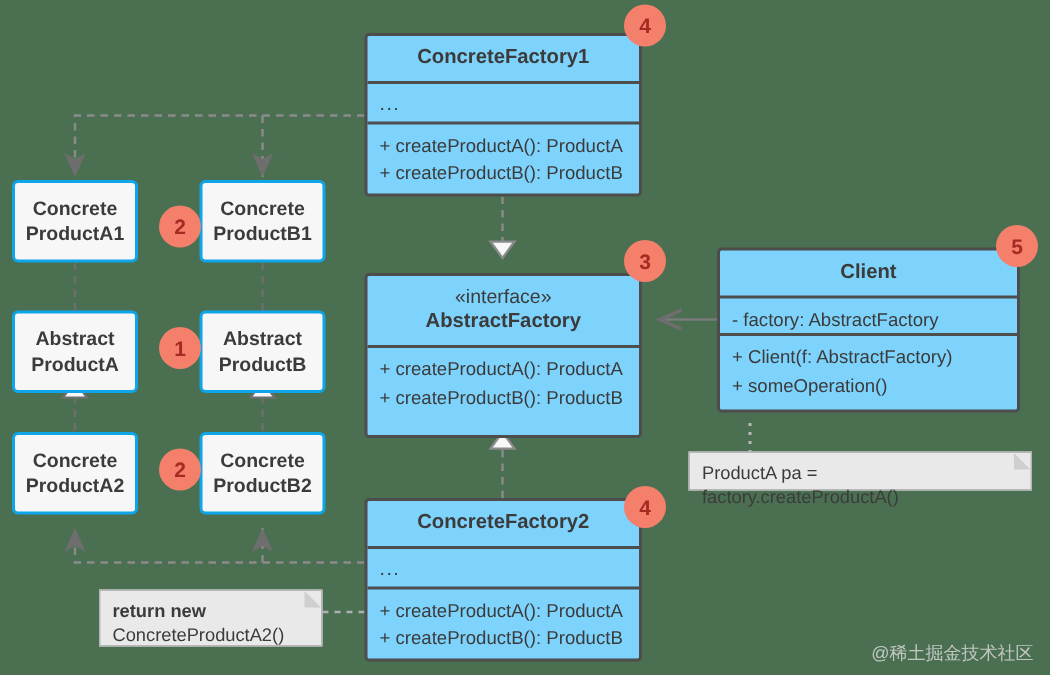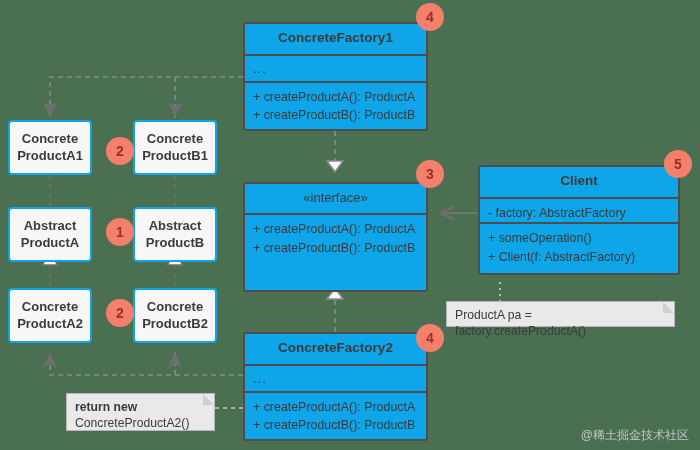--- a/index.html
+++ b/index.html
@@ -7,21 +7,21 @@
     width:700px;height:450px;overflow:hidden;
     background:#4a7051;
     font-family:"Liberation Sans",sans-serif;
     position:relative;
   }
   #canvas{position:absolute;left:0;top:0;width:700px;height:450px;}
   svg.lines{position:absolute;left:0;top:0;width:700px;height:450px;pointer-events:none;}
 
   .uml-box{
     position:absolute;
-    background:#0ea5e9;
+    background:#7dd3fc;
     border:2px solid #4d4d4d;
     border-radius:3px;
     box-sizing:border-box;
     z-index:3;
   }
   .compart{
     border-bottom:2px solid #4d4d4d;
     box-sizing:border-box;
     padding:4px 7px;
   }
@@ -211,20 +211,21 @@
     <div class="compart ellipsis">...</div>
     <div class="compart members">
       <div>+ createProductA(): ProductA</div>
       <div>+ createProductB(): ProductB</div>
     </div>
   </div>
 
   <div class="uml-box" style="left:243px;top:182px;width:185px;height:110px;">
     <div class="compart cls-name">
       <span class="stereotype">«interface»</span>
+      <span>AbstractFactory</span>
     </div>
     <div class="compart members">
       <div>+ createProductA(): ProductA</div>
       <div>+ createProductB(): ProductB</div>
     </div>
   </div>
 
   <div class="uml-box" style="left:243px;top:332px;width:185px;height:109px;">
     <div class="compart cls-name">ConcreteFactory2</div>
     <div class="compart ellipsis">...</div>
@@ -233,26 +234,26 @@
       <div>+ createProductB(): ProductB</div>
     </div>
   </div>
 
   <div class="uml-box" style="left:478px;top:165px;width:202px;height:110px;">
     <div class="compart cls-name">Client</div>
     <div class="compart members">
       <div>- factory: AbstractFactory</div>
     </div>
     <div class="compart members">
+      <div>+ Client(f: AbstractFactory)</div>
       <div>+ someOperation()</div>
-      <div>+ Client(f: AbstractFactory)</div>
-    </div>
-  </div>
-
-  <div class="note" style="left:446px;top:301px;width:229px;height:26px;">
+    </div>
+  </div>
+
+  <div class="note" style="left:459px;top:301px;width:229px;height:26px;">
     <span class="fold"></span>
     <span>ProductA pa = factory.createProductA()</span>
   </div>
 
   <div class="note" style="left:66px;top:393px;width:149px;height:38px;">
     <span class="fold"></span>
     <div><b>return new</b></div>
     <div>ConcreteProductA2()</div>
   </div>
 

